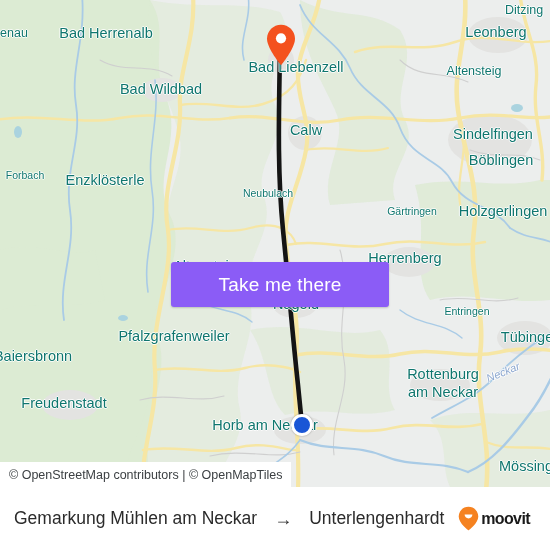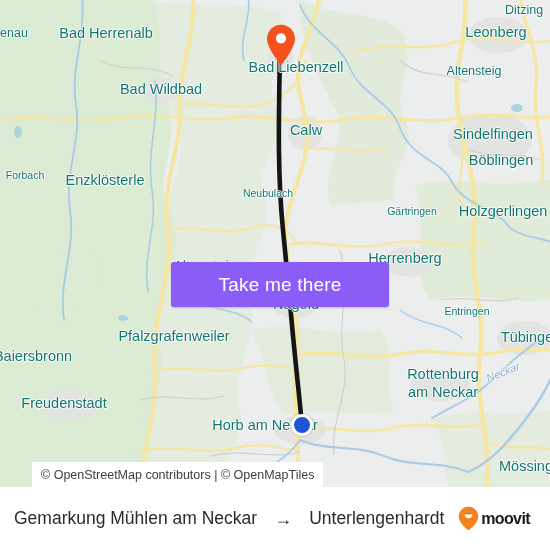--- a/index.html
+++ b/index.html
@@ -99,21 +99,20 @@
     position: absolute;
     left: 0; bottom: 0;
     height: 25px;
     padding: 0 9px;
     background: #ffffff;
     display: flex;
     align-items: center;
     font-size: 12.5px;
     color: #3c4043;
     white-space: nowrap;
-    margin-left: 32px;
   }
 
   
   #footer {
     position: absolute;
     left: 0; top: 487px;
     width: 550px; height: 63px;
     background: #ffffff;
     display: flex;
     align-items: center;

